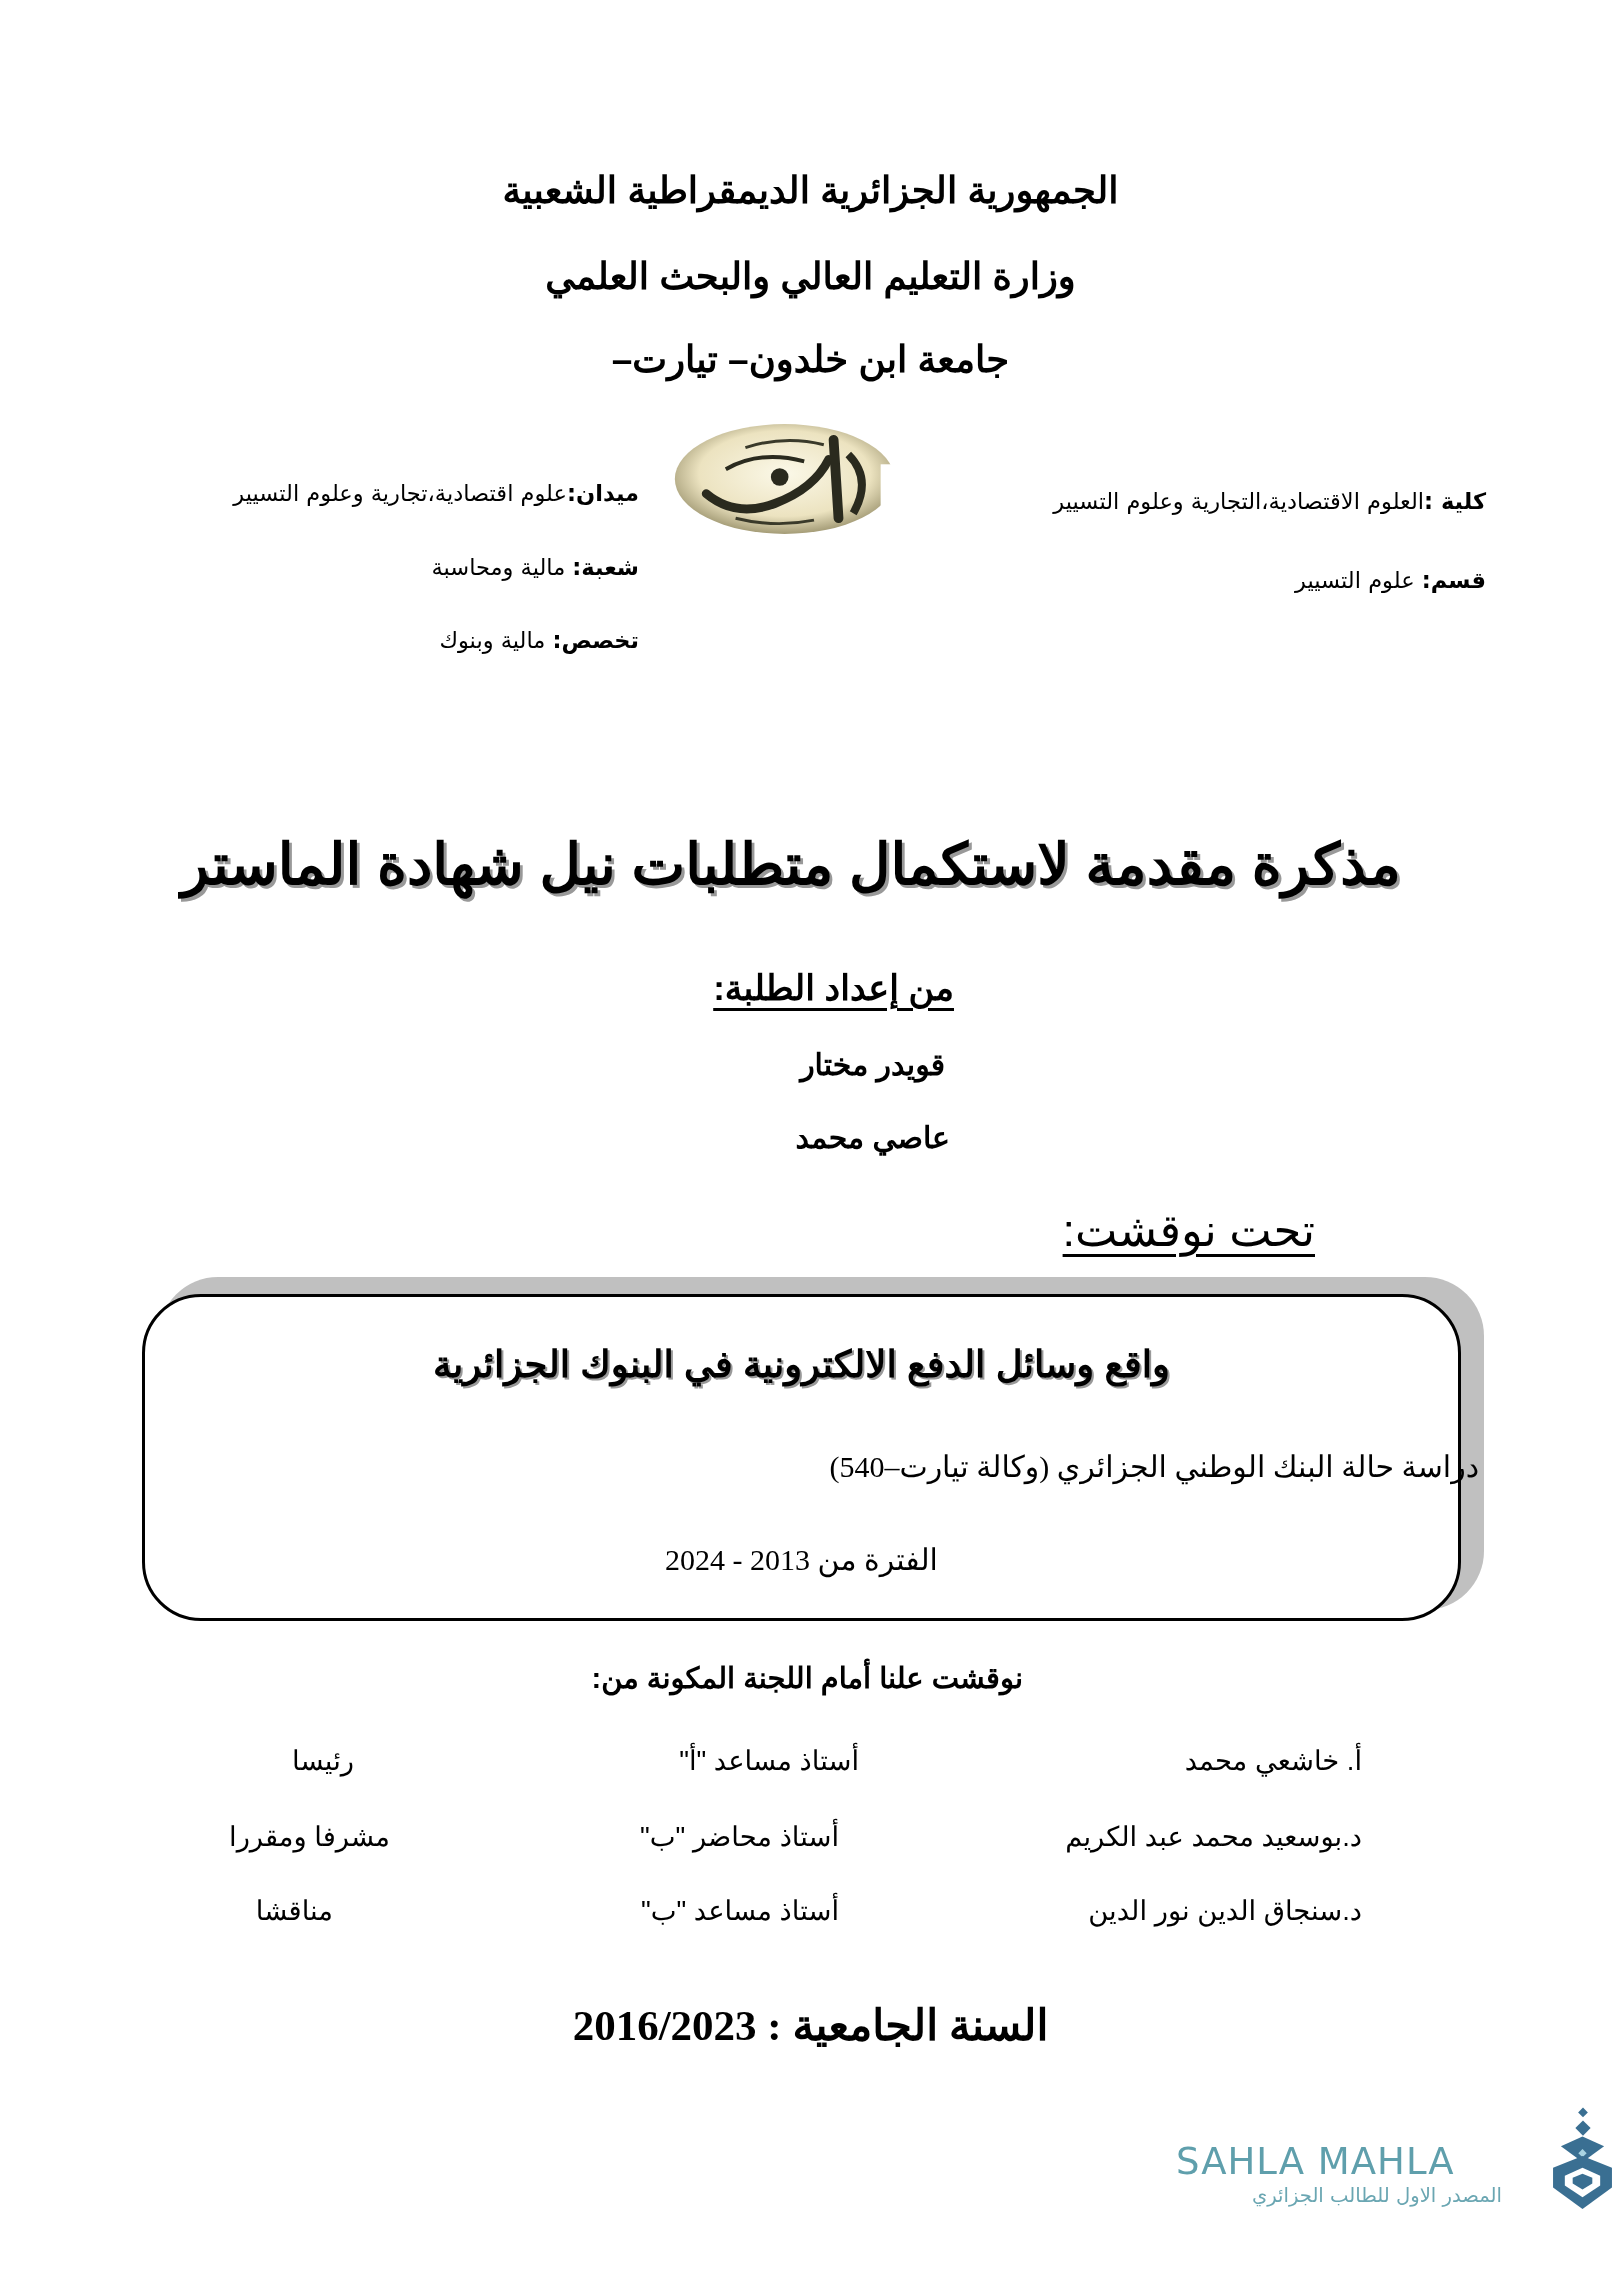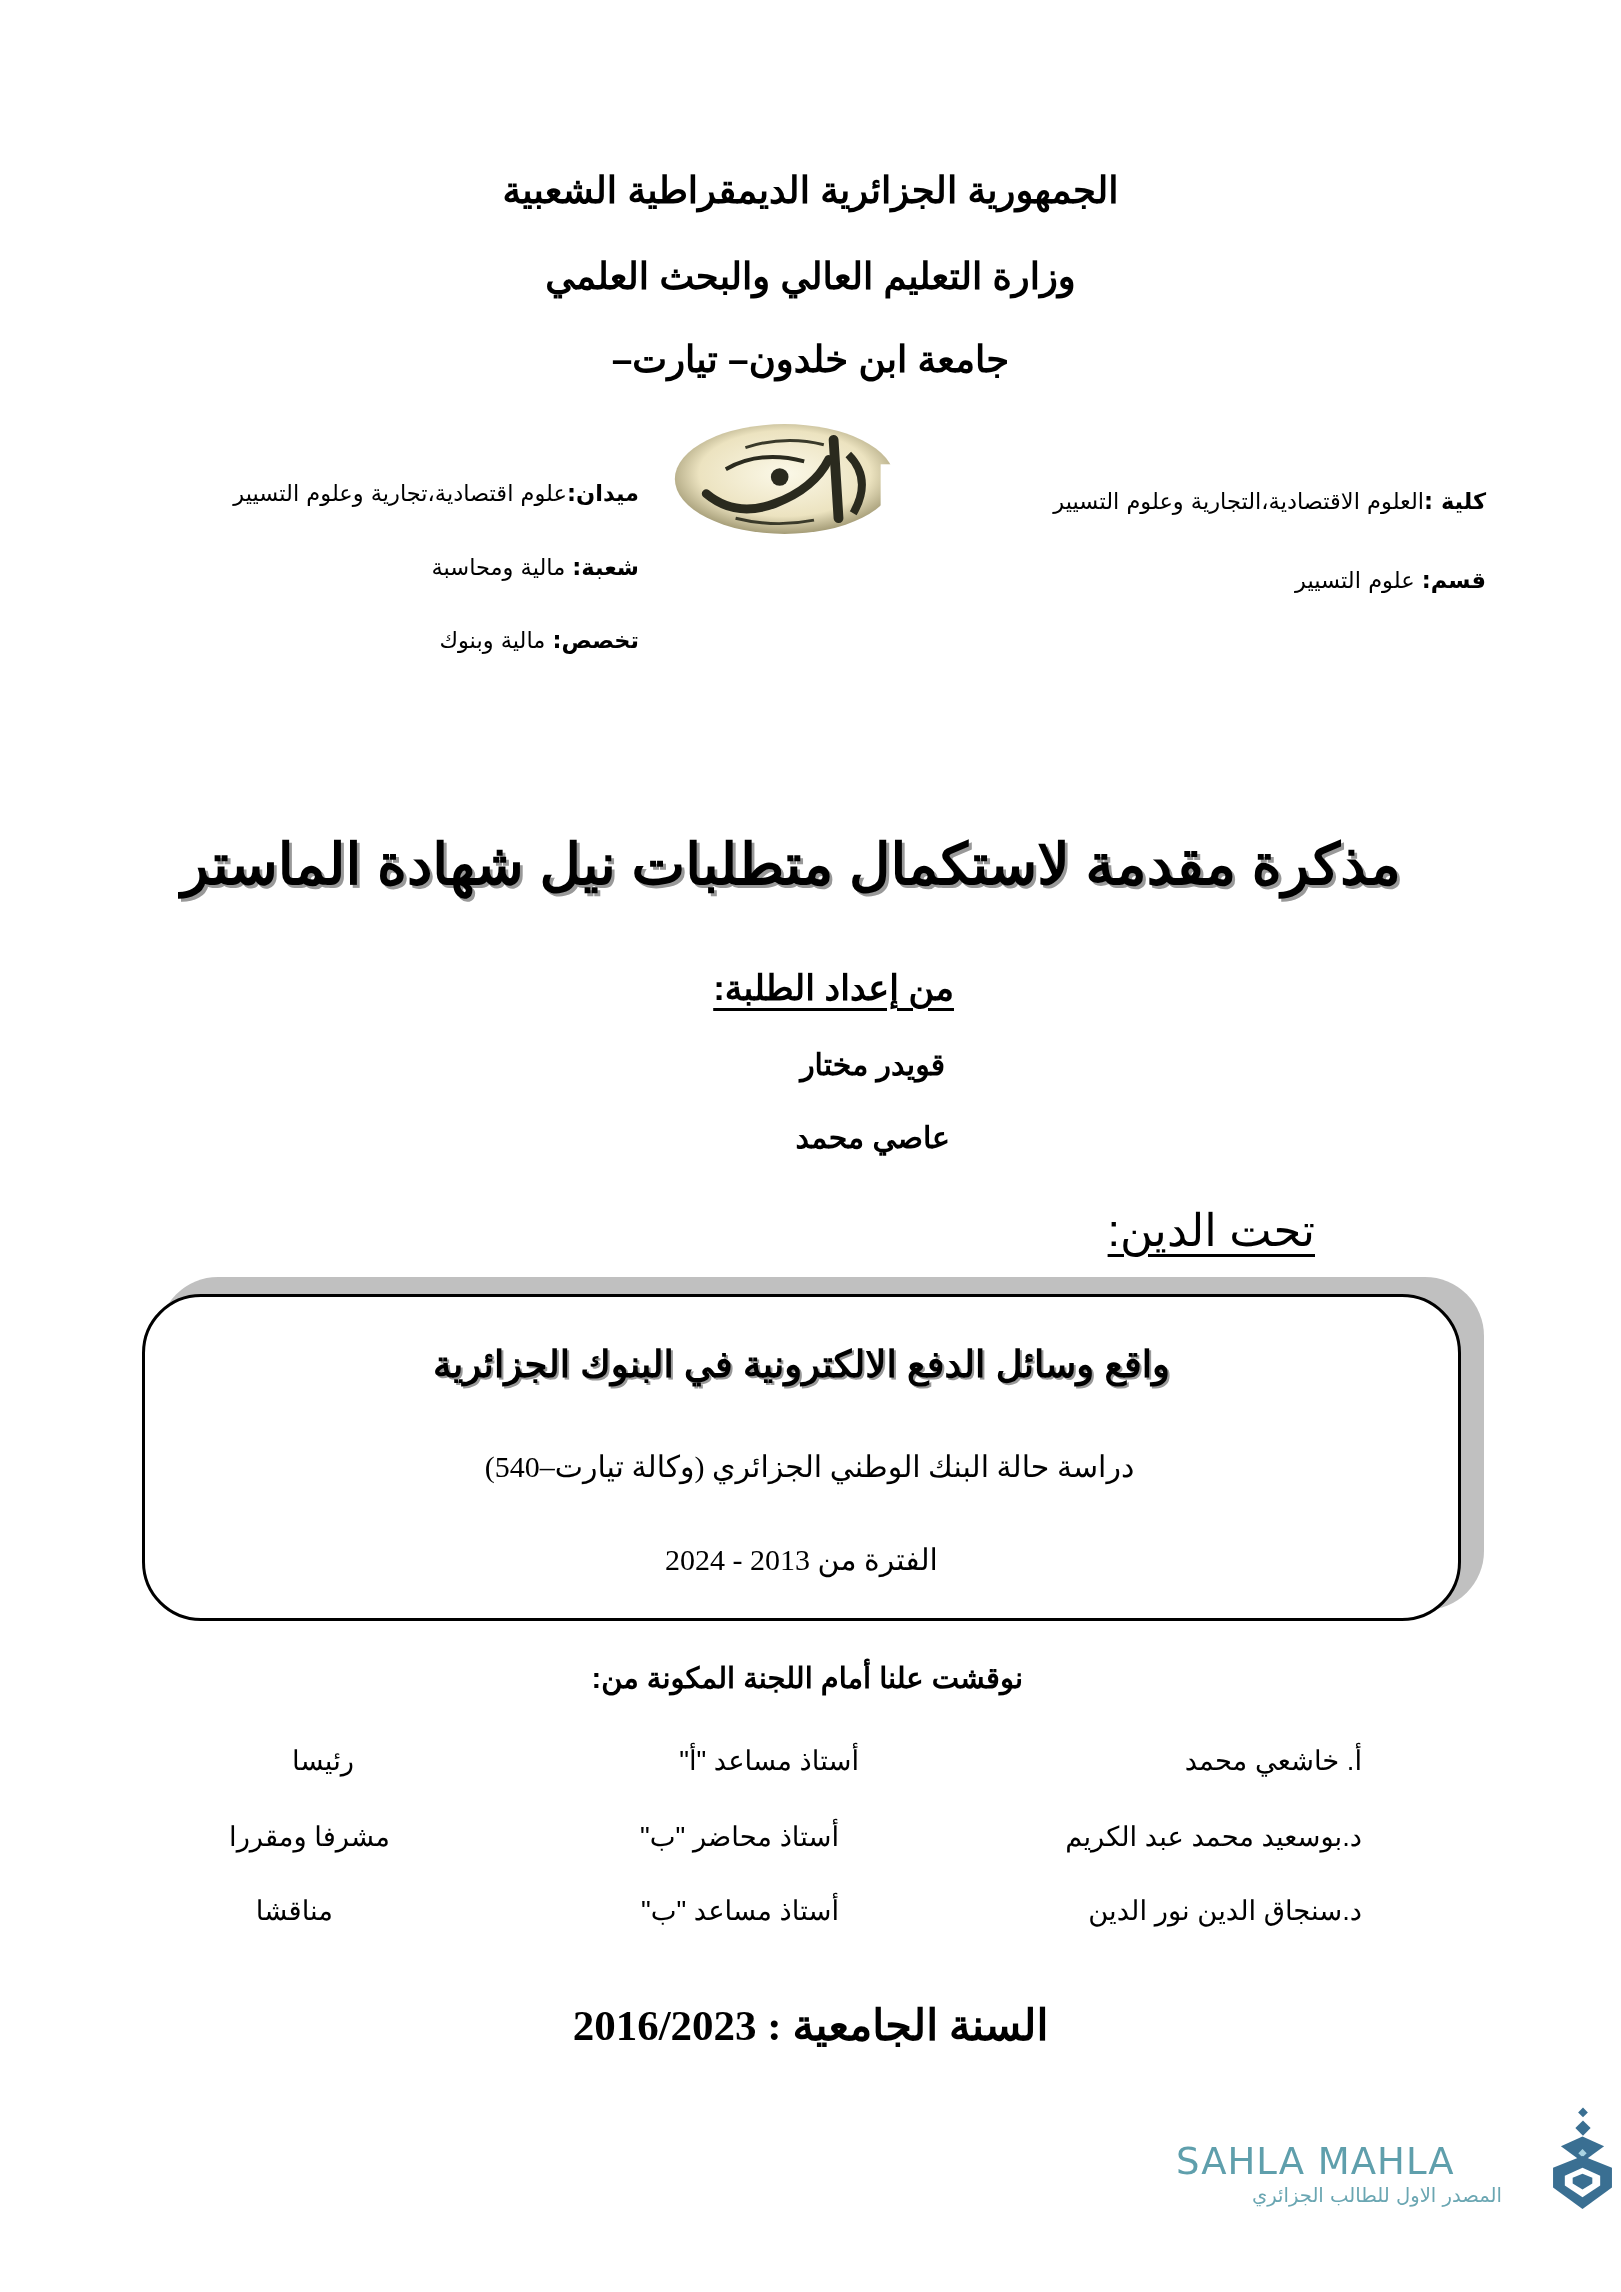--- a/index.html
+++ b/index.html
@@ -100,22 +100,21 @@
   .box-title {
     left: 142px; width: 1319px; top: 1343px;
     text-align: center;
     font-family: "Liberation Sans", sans-serif;
     font-weight: bold;
     font-size: 37px;
     direction: rtl;
     text-shadow: 2px 2px 0 #999;
   }
   .box-sub {
-    left: 142px; width: 1319px; top: 1449px;
-    text-align: center;
+    left: 152px; width: 1319px; top: 1449px;
     font-family: "Liberation Serif", serif;
     font-size: 30px;
     direction: rtl;
     padding-left: 8px;
   }
   .box-period {
     left: 142px; width: 1319px; top: 1542px;
     text-align: center;
     font-family: "Liberation Serif", serif;
     font-size: 30px;
@@ -212,21 +211,21 @@
 <div class="abs info" style="right:982px; top:627px;">
   <b>تخصص:</b><span> مالية وبنوك</span>
 </div>
 
 <div class="abs big-title">مذكرة مقدمة لاستكمال متطلبات نيل شهادة الماستر</div>
 
 <div class="abs prepared">من إعداد الطلبة:</div>
 <div class="abs student" style="right:676px; top:1047px;">قويدر مختار</div>
 <div class="abs student" style="right:671px; top:1120px;">عاصي محمد</div>
 
-<div class="abs under-title">تحت الدين:</div>
+<div class="abs under-title">تحت نوقشت:</div>
 
 <div class="abs box-shadow"></div>
 <div class="abs box"></div>
 <div class="abs box-title">واقع وسائل الدفع الالكترونية في البنوك الجزائرية</div>
 <div class="abs box-sub">دراسة حالة البنك الوطني الجزائري (وكالة تيارت–540)</div>
 <div class="abs box-period">الفترة من 2013 - 2024</div>
 
 <div class="abs committee-head">نوقشت علنا أمام اللجنة المكونة من:</div>
 
 <div class="abs jury-cell" style="right:259px; top:1745px;">أ. خاشعي محمد</div>

